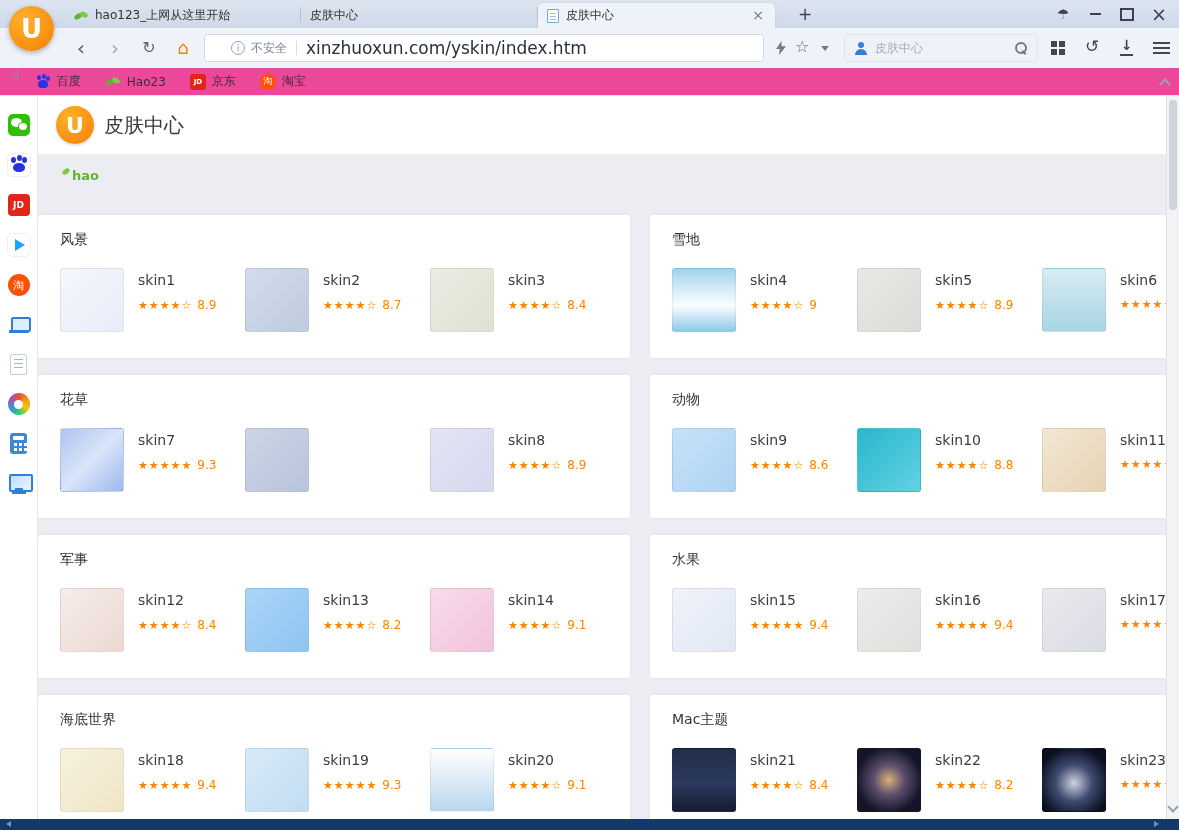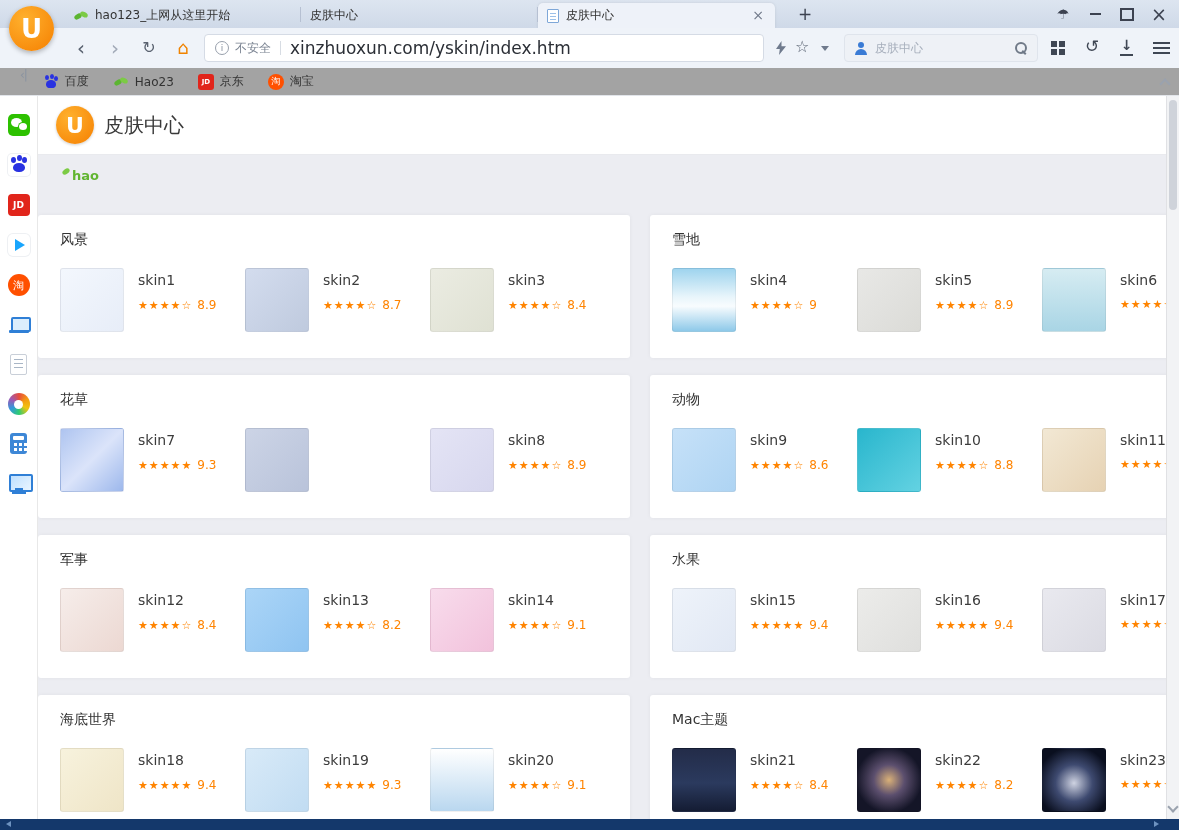--- a/index.html
+++ b/index.html
@@ -31,21 +31,21 @@
   .navbtn{width:26px;text-align:center;font-size:20px;color:#5a6270;top:7px;line-height:26px}
   .nav-back{left:68px}
   .nav-back::before{content:'‹'}
   .nav-fwd{left:102px;color:#a2aab8}
   .nav-fwd::before{content:'›'}
   .nav-reload{left:136px;font-size:16px}
   .nav-reload::before{content:'↻'}
   .nav-home{left:170px;color:#f08300;font-size:18px}
   .nav-home::before{content:'⌂'}
   .urlbox{left:204px;top:6px;width:560px;height:28px;background:#fff;border:1px solid #d5dbe5;border-radius:4px;
-    display:flex;align-items:center;padding:0 10px}
+    display:flex;align-items:center;padding:0 26px}
   .ic-info{width:14px;height:14px;border:1px solid #98a0ac;border-radius:50%;display:flex;align-items:center;justify-content:center;flex:none}
   .ic-info::before{content:'i';font-size:9px;color:#8a93a0}
   .sec-label{margin-left:6px;color:#7a8391;font-size:12px;white-space:nowrap}
   .url-divider{width:1px;height:14px;background:#d7dce3;margin:0 9px}
   .url-text{color:#2b2f36;font-size:17px;white-space:nowrap}
   .ic-bolt{left:776px;top:13px;width:10px;height:14px;background:#6f7a8d;
     clip-path:polygon(55% 0,0 58%,38% 58%,30% 100%,100% 38%,55% 38%)}
   .ic-star{left:795px;top:9px}
   .ic-star::before{content:'☆';font-size:16px;color:#5f6877}
   .ic-chevdown{left:821px;top:18px;width:0;height:0;border-left:4px solid transparent;border-right:4px solid transparent;border-top:5px solid #6f7a8d}
@@ -64,22 +64,22 @@
   .ic-undo{left:1085px;top:8px;font-size:17px;color:#3f4754}
   .ic-undo::before{content:'↺'}
   .ic-down{left:1119px;top:9px;width:15px;height:19px;text-align:center;color:#3f4754;font-size:14px;font-weight:bold}
   .ic-down::before{content:'↓'}
   .ic-down::after{content:'';position:absolute;left:1px;right:1px;bottom:0;height:2px;background:#3f4754}
   .ic-menu{left:1153px;top:14px;width:17px;height:12px}
   .ic-menu::before{content:'';position:absolute;left:0;right:0;top:0;height:2px;background:#3f4754;
     box-shadow:0 5px 0 #3f4754,0 10px 0 #3f4754}
 
   
-  .bkbar{position:absolute;top:68px;left:0;right:0;height:28px;background:#a3a3a3;border-bottom:1px solid #e2e5ea;
-    display:flex;padding-left:20px}
+  .bkbar{position:absolute;top:68px;left:0;right:0;height:28px;background:#ec4899;border-bottom:1px solid #e2e5ea;
+    display:flex;padding-left:12px}
   .bk-collapse{color:#8a93a0;font-size:12px;margin-right:16px;letter-spacing:-1px}
   .bk-collapse::before{content:'‹|'}
   .bk-list{display:flex;align-items:center}
   .bk{display:flex;align-items:center;margin-right:24px;font-size:12px;color:#333}
   .chev{width:8px;height:8px;border-left:2px solid #9aa2ae;border-top:2px solid #9aa2ae}
   .chev-up{transform:rotate(45deg)}
   .chev-down{transform:rotate(225deg)}
   .bk-chev{position:absolute;right:10px;top:12px}
 
   

